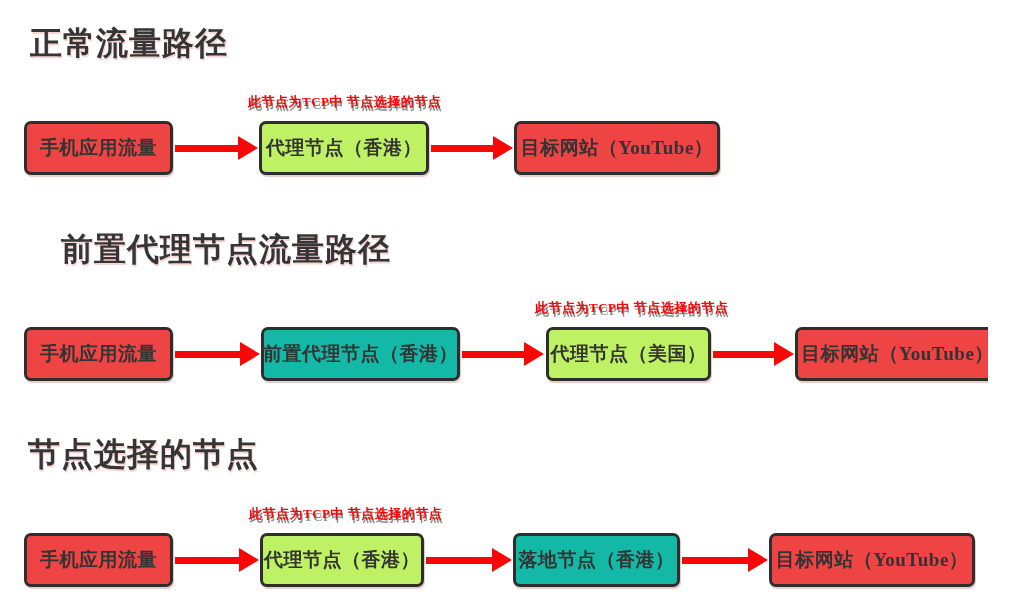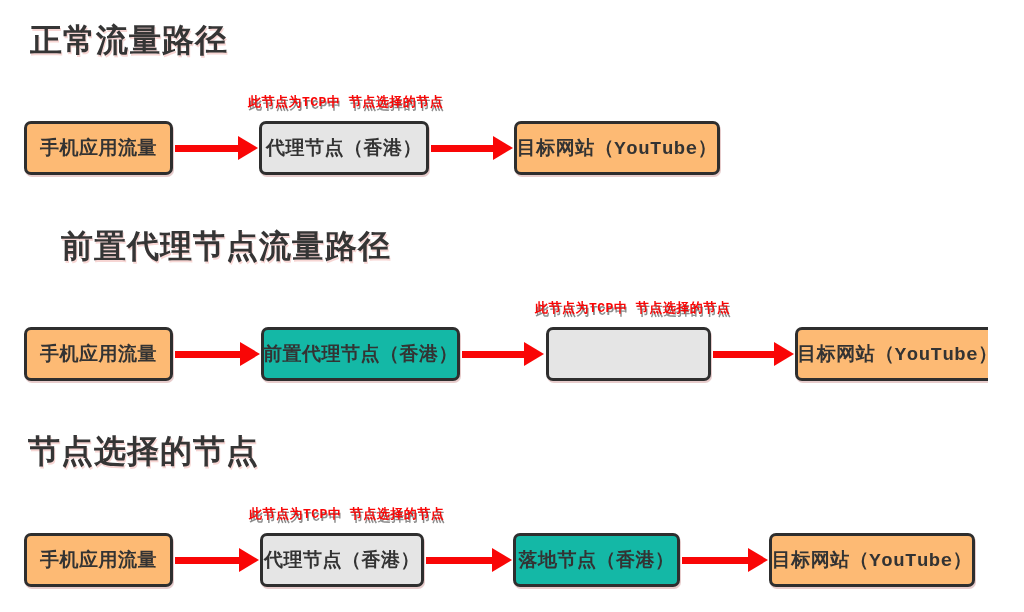--- a/index.html
+++ b/index.html
@@ -6,21 +6,21 @@
     margin: 0;
     padding: 0;
     background: #ffffff;
   }
   .canvas {
     position: relative;
     width: 988px;
     height: 612px;
     background: #ffffff;
     overflow: hidden;
-    font-family: Liberation Mono, monospace;
+    font-family: Liberation Serif, serif;
   }
   .sec-title {
     position: absolute;
     margin: 0;
     font-size: 32px;
     line-height: 38px;
     font-weight: bold;
     color: #353535;
     letter-spacing: 1px;
     text-shadow: 1px 2px 0 rgba(220, 70, 60, 0.22);
@@ -30,22 +30,22 @@
     position: absolute;
     height: 54px;
     box-sizing: border-box;
     border: 3px solid #2e2e2e;
     border-radius: 7px;
     display: flex;
     align-items: center;
     justify-content: center;
     box-shadow: 1px 2px 0 rgba(160, 50, 50, 0.25);
   }
-  .node.white { background: #fdba74; }
-  .node.gray  { background: #e5e5e5; }
+  .node.white { background: #ef4444; }
+  .node.gray  { background: #bef264; }
   .node.green { background: #14b8a6; }
   .node-label {
     font-size: 19px;
     font-weight: bold;
     color: #333333;
     white-space: nowrap;
     letter-spacing: 0.5px;
   }
   .annotation {
     position: absolute;
@@ -122,20 +122,21 @@
     <span class="node-label">前置代理节点（香港）</span>
   </div>
 
   <div class="arrow" style="left:462px; top:342px; width:82px;">
     <i class="line"></i>
     <i class="head"></i>
   </div>
 
   <div class="node gray" style="left:546px; top:327px; width:165px;">
     <span class="annotation">此节点为TCP中 节点选择的节点</span>
+    <span class="node-label">代理节点（美国）</span>
   </div>
 
   <div class="arrow" style="left:713px; top:342px; width:81px;">
     <i class="line"></i>
     <i class="head"></i>
   </div>
 
   <div class="node white" style="left:795px; top:327px; width:205px;">
     <span class="node-label">目标网站（YouTube）</span>
   </div>

